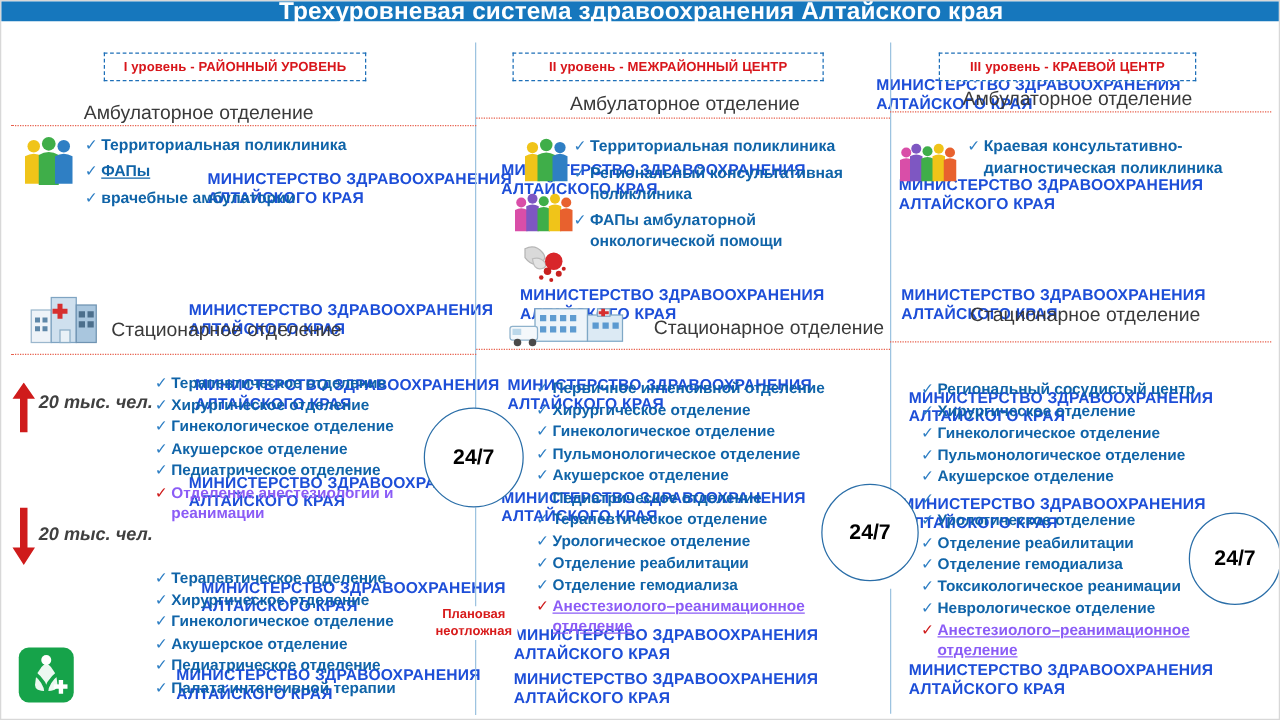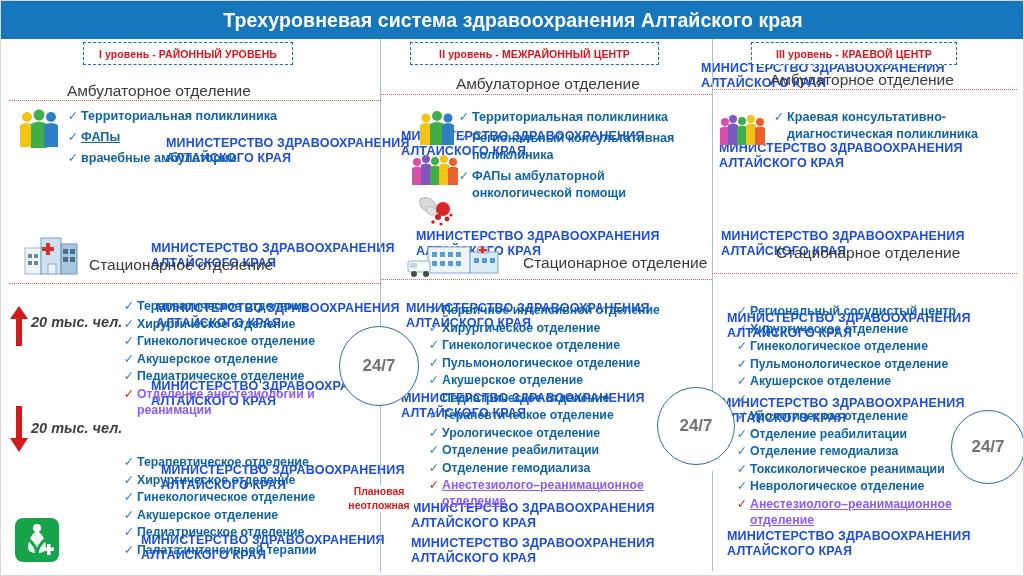--- a/index.html
+++ b/index.html
@@ -25,21 +25,21 @@
     font-size:12.5px;
     line-height:1.18;
     letter-spacing:.2px;
     white-space:pre-line;
     user-select:none;
     z-index:0;
   }
 
   
   #titlebar{
-    position:absolute;left:0;top:0;width:1024px;height:38px;
+    position:absolute;left:0;top:0;width:1024px;height:16px;
     background:#1677bd;
     display:flex;align-items:center;justify-content:center;
     z-index:6;
   }
   #titlebar .t{
     color:#ffffff;font-weight:bold;font-size:19.5px;letter-spacing:.1px;
     white-space:nowrap;
   }
 
   
@@ -92,21 +92,21 @@
   .olist .li .txt{font-size:12.6px;line-height:1.34;}
   .olist .li{margin-bottom:4px;}
 
   
   .circle{
     position:absolute;border:1.6px solid #2a6ea8;border-radius:50%;
     background:#ffffff;
     display:flex;align-items:center;justify-content:center;
     z-index:5;
   }
-  .circle span{color:#737373;font-weight:bold;font-size:17px;}
+  .circle span{color:#000000;font-weight:bold;font-size:17px;}
 
   
   .poplabel{
     position:absolute;color:#404040;font-weight:bold;font-size:14.5px;
     white-space:nowrap;z-index:4;font-style:italic;
   }
   .arrow{position:absolute;z-index:4;}
 
   
   .plano{

